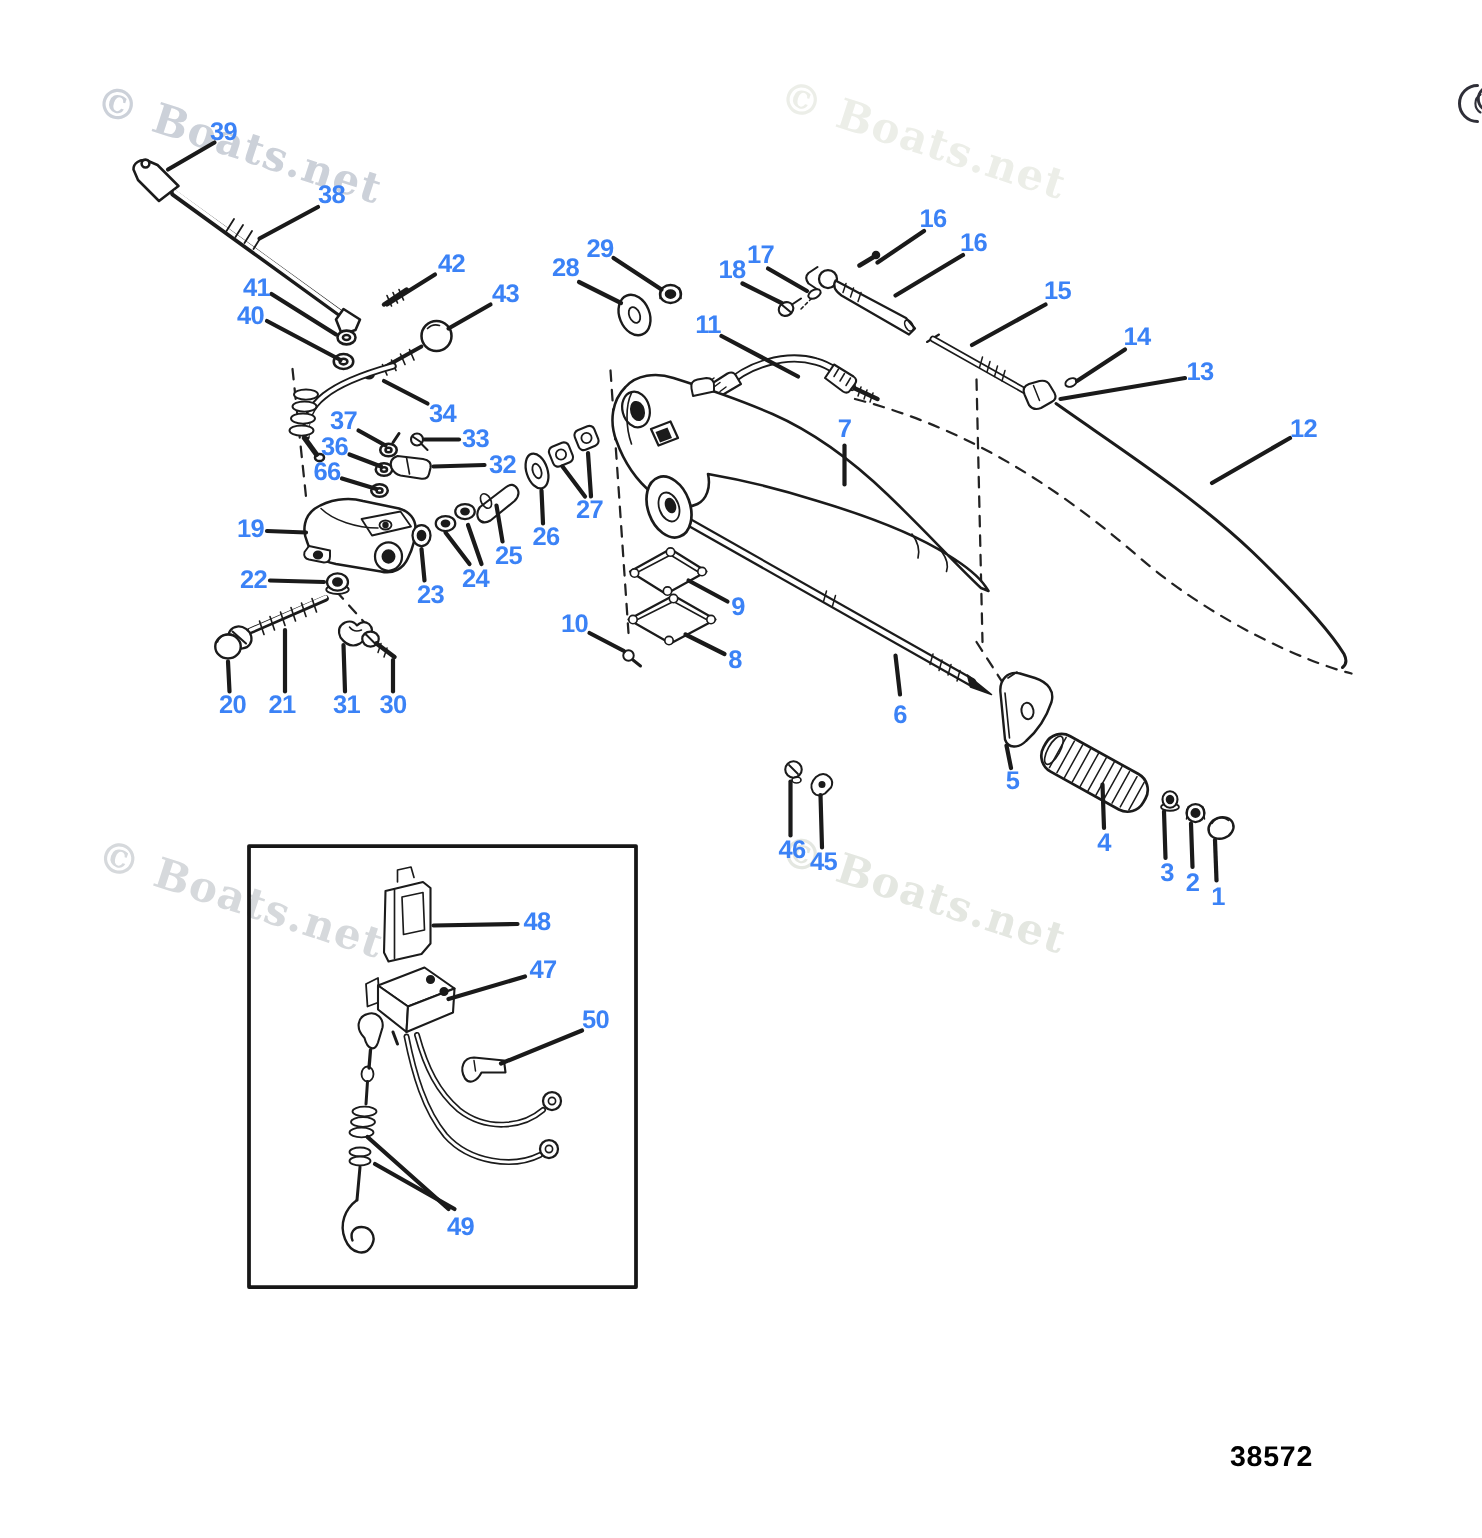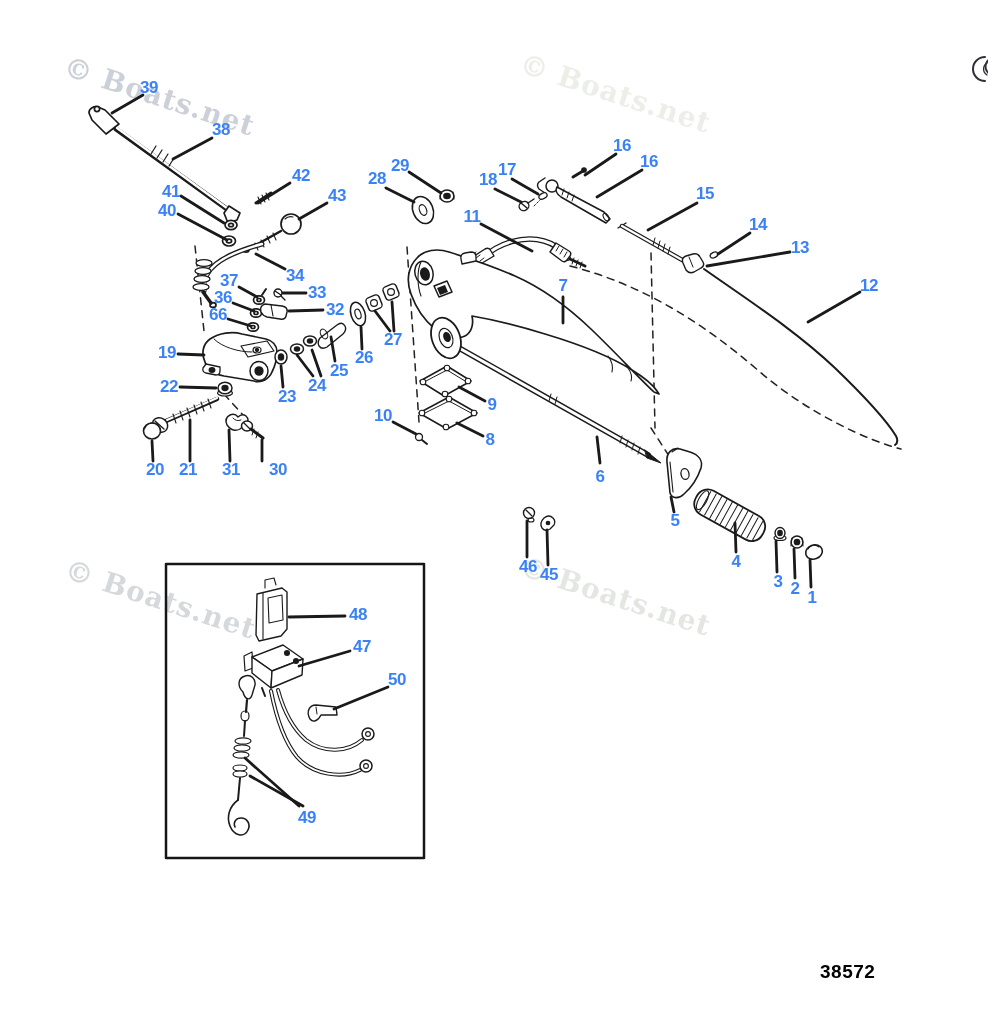--- a/index.html
+++ b/index.html
@@ -345,21 +345,21 @@
       <div class="callout" style="left: 393px; top: 340px;">27</div>
       <div class="callout" style="left: 364px; top: 358px;">26</div>
       <div class="callout" style="left: 339px; top: 371px; text-align: center;">25</div>
       <div class="callout" style="left: 317px; top: 386px;">24</div>
       <div class="callout" style="left: 287px; top: 397px;">23</div>
       <div class="callout" style="left: 167px; top: 353px;">19</div>
       <div class="callout" style="left: 169px; top: 387px;">22</div>
       <div class="callout" style="left: 155px; top: 470px;">20</div>
       <div class="callout" style="left: 188px; top: 470px;">21</div>
       <div class="callout" style="left: 231px; top: 470px;">31</div>
-      <div class="callout" style="left: 262px; top: 470px; margin-left: 16px;">30</div>
+      <div class="callout" style="left: 262px; top: 470px;">30</div>
       <div class="callout" style="left: 383px; top: 416px;">10</div>
       <div class="callout" style="left: 492px; top: 405px;">9</div>
       <div class="callout" style="left: 490px; top: 440px;">8</div>
       <div class="callout" style="left: 600px; top: 477px;">6</div>
       <div class="callout" style="left: 675px; top: 521px;">5</div>
       <div class="callout" style="left: 736px; top: 562px;">4</div>
       <div class="callout" style="left: 778px; top: 582px;">3</div>
       <div class="callout" style="left: 795px; top: 589px;">2</div>
       <div class="callout" style="left: 812px; top: 598px;">1</div>
       <div class="callout" style="left: 528px; top: 567px;">46</div>

